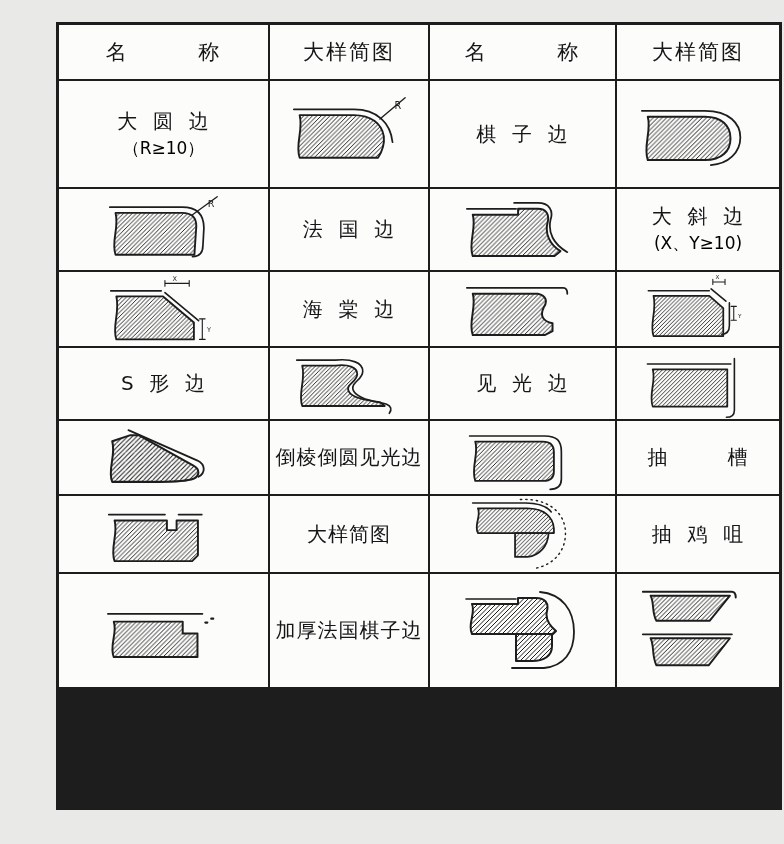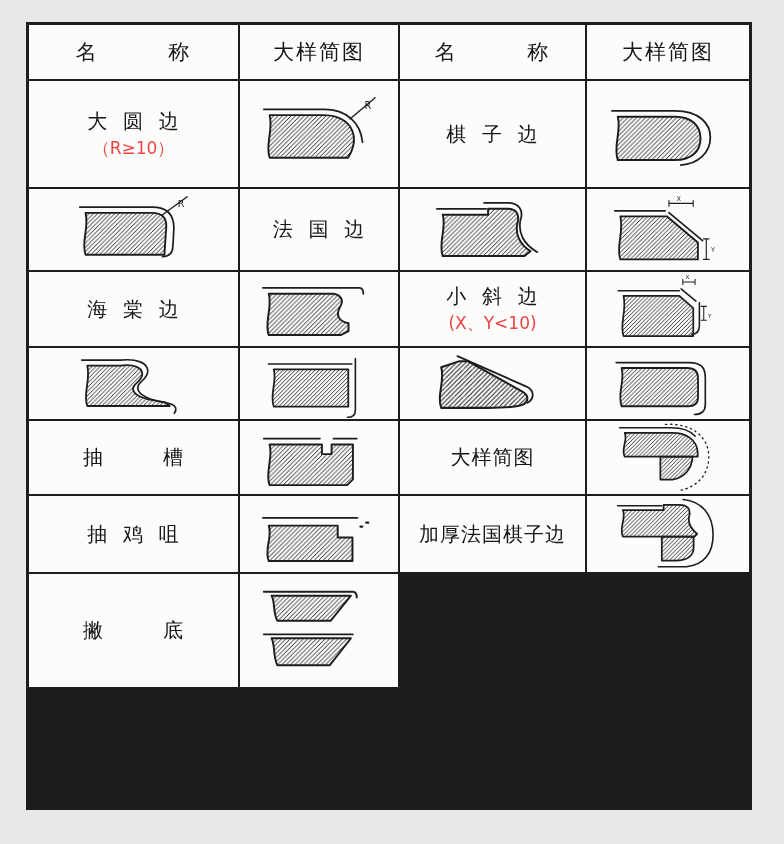--- a/index.html
+++ b/index.html
@@ -1,28 +1,28 @@
 <!DOCTYPE html>
 <html><head>
 <meta charset="utf-8">
 <style>
   html,body{margin:0;padding:0;}
   body{font-family:"DejaVu Sans",sans-serif;}
   .page{position:relative;width:784px;height:844px;background:#e9eae8;overflow:hidden;}
   .grid{
-    position:absolute;left:26px;top:22px;width:726px;height:788px;
+    position:absolute;left:56px;top:22px;width:726px;height:788px;
     box-sizing:border-box;border:3px solid #1d1d1d;background:#1d1d1d;
     display:grid;gap:2px;
     grid-template-columns:209px 158px 185px 162px;
     grid-template-rows:54px 106px 81px 74px 71px 73px 76px 113px 118px;
   }
   .cell{background:#fcfcfb;display:flex;align-items:center;justify-content:center;flex-direction:column;overflow:hidden;}
   .hdr{font-size:21px;color:#161616;letter-spacing:2px;white-space:pre;}
   .nm{font-size:20px;color:#161616;letter-spacing:1px;white-space:pre;line-height:1.25;}
-  .sub{font-size:17px;color:#ef4444;white-space:pre;margin-top:3px;}
+  .sub{font-size:17px;color:#000000;white-space:pre;margin-top:3px;}
   .sub:empty{display:none;}
   .diag svg{display:block;}
   svg text{font-family:"DejaVu Sans",sans-serif;}
 </style>
 </head>
 <body>
 
 <div class="page">
   <div class="grid">
 
@@ -92,20 +92,24 @@
           <defs>
             <pattern id="hatch3" patternUnits="userSpaceOnUse" width="9" height="9">
               <path d="M -2 11 L 11 -2 M 2.5 11 L 11 2.5 M -2 6.5 L 6.5 -2" stroke="#1d1d1d" stroke-width="1" fill="none"></path>
             </pattern>
           </defs>
           <path d="M 8 14 L 58 14 M 56 8 L 80 8 C 92 8 96 16 93 25 C 90 38 96 50 110 58" fill="none" stroke="#1d1d1d" stroke-width="1.8" stroke-linejoin="round" stroke-linecap="round"></path>
           <path d="M 14 20 L 60 20 L 60 14 L 80 14 C 89 14 92 20 90 28 C 87 39 92 50 103 57 L 97 62 L 14 62 C 9 49 18 34 14 20 Z" fill="url(#hatch3)" stroke="#1d1d1d" stroke-width="2" stroke-linejoin="round" stroke-linecap="round"></path>
         </svg>
       </div>
 
+    <div class="cell">
+        <div class="nm">大  斜  边</div>
+        <div class="sub">(X、Y≥10)</div>
+      </div>
     <div class="cell diag">
         <svg viewBox="0 0 130 76" width="122" height="71">
           <defs>
             <pattern id="hatch4" patternUnits="userSpaceOnUse" width="9" height="9">
               <path d="M -2 11 L 11 -2 M 2.5 11 L 11 2.5 M -2 6.5 L 6.5 -2" stroke="#1d1d1d" stroke-width="1" fill="none"></path>
             </pattern>
           </defs>
           <path d="M 8 18 L 62 18 M 66 20 L 102 50" fill="none" stroke="#1d1d1d" stroke-width="1.8" stroke-linejoin="round" stroke-linecap="round"></path>
           <path d="M 14 24 L 64 24 L 97 52 L 97 70 L 14 70 C 9 56 18 42 14 24 Z" fill="url(#hatch4)" stroke="#1d1d1d" stroke-width="2" stroke-linejoin="round" stroke-linecap="round"></path>
           <path d="M 66 10 L 92 10 M 66 7 L 66 13 M 92 7 L 92 13 M 106 48 L 106 70 M 103 48 L 109 48 M 103 70 L 109 70" fill="none" stroke="#1d1d1d" stroke-width="1.2" stroke-linejoin="round" stroke-linecap="round"></path>
@@ -121,50 +125,52 @@
           <defs>
             <pattern id="hatch5" patternUnits="userSpaceOnUse" width="9" height="9">
               <path d="M -2 11 L 11 -2 M 2.5 11 L 11 2.5 M -2 6.5 L 6.5 -2" stroke="#1d1d1d" stroke-width="1" fill="none"></path>
             </pattern>
           </defs>
           <path d="M 8 12 L 106 12 C 109 12 110 14 110 18" fill="none" stroke="#1d1d1d" stroke-width="1.8" stroke-linejoin="round" stroke-linecap="round"></path>
           <path d="M 14 18 L 80 18 C 89 20 90 26 86 32 C 82 40 85 46 95 48 L 95 56 L 87 60 L 14 60 C 9 47 18 32 14 18 Z" fill="url(#hatch5)" stroke="#1d1d1d" stroke-width="2" stroke-linejoin="round" stroke-linecap="round"></path>
         </svg>
       </div>
 
-    <div class="cell">
-        <div class="nm">小  斜  边</div>
-        <div class="sub">(X、Y&lt;10)</div>
-      </div>
     <div class="cell diag">
         <svg viewBox="0 0 130 78" width="114" height="68">
           <defs>
             <pattern id="hatch6" patternUnits="userSpaceOnUse" width="9" height="9">
               <path d="M -2 11 L 11 -2 M 2.5 11 L 11 2.5 M -2 6.5 L 6.5 -2" stroke="#1d1d1d" stroke-width="1" fill="none"></path>
             </pattern>
           </defs>
           <path d="M 8 18 L 78 18 M 80 16 L 97 30 M 101 32 L 101 58 C 101 65 97 68 92 68" fill="none" stroke="#1d1d1d" stroke-width="1.8" stroke-linejoin="round" stroke-linecap="round"></path>
           <path d="M 14 24 L 78 24 L 94 38 L 94 70 L 14 70 C 9 56 18 42 14 24 Z" fill="url(#hatch6)" stroke="#1d1d1d" stroke-width="2" stroke-linejoin="round" stroke-linecap="round"></path>
           <path d="M 82 8 L 96 8 M 82 5 L 82 11 M 96 5 L 96 11 M 106 36 L 106 52 M 103 36 L 109 36 M 103 52 L 109 52" fill="none" stroke="#1d1d1d" stroke-width="1.2" stroke-linejoin="round" stroke-linecap="round"></path>
           <text x="85" y="4" font-size="6.5" fill="#1d1d1d">X</text>
           <text x="111" y="49" font-size="6.5" fill="#1d1d1d">Y</text>
         </svg>
       </div>
+    <div class="cell">
+        <div class="nm">S  形  边</div>
+      </div>
     <div class="cell diag">
         <svg viewBox="0 0 130 72" width="120" height="66">
           <defs>
             <pattern id="hatch7" patternUnits="userSpaceOnUse" width="9" height="9">
               <path d="M -2 11 L 11 -2 M 2.5 11 L 11 2.5 M -2 6.5 L 6.5 -2" stroke="#1d1d1d" stroke-width="1" fill="none"></path>
             </pattern>
           </defs>
           <path d="M 8 10 L 50 10 C 68 8 80 13 80 22 C 80 29 73 32 70 37 C 67 43 72 48 82 52 C 91 55 100 56 106 58 C 111 60 112 64 109 68" fill="none" stroke="#1d1d1d" stroke-width="1.8" stroke-linejoin="round" stroke-linecap="round"></path>
           <path d="M 14 16 L 50 16 C 64 14 74 18 74 25 C 74 31 68 34 65 38 C 62 43 66 48 75 51 C 83 54 92 55 99 56 L 104 60 L 14 60 C 9 47 18 31 14 16 Z" fill="url(#hatch7)" stroke="#1d1d1d" stroke-width="2" stroke-linejoin="round" stroke-linecap="round"></path>
         </svg>
       </div>
 
+    <div class="cell">
+        <div class="nm">见  光  边</div>
+      </div>
     <div class="cell diag">
         <svg viewBox="0 0 130 80" width="118" height="73">
           <defs>
             <pattern id="hatch8" patternUnits="userSpaceOnUse" width="9" height="9">
               <path d="M -2 11 L 11 -2 M 2.5 11 L 11 2.5 M -2 6.5 L 6.5 -2" stroke="#1d1d1d" stroke-width="1" fill="none"></path>
             </pattern>
           </defs>
           <path d="M 8 18 L 102 18 M 106 12 L 106 70 C 106 76 102 78 97 78" fill="none" stroke="#1d1d1d" stroke-width="1.8" stroke-linejoin="round" stroke-linecap="round"></path>
           <path d="M 14 24 L 98 24 L 98 66 L 14 66 C 9 52 18 38 14 24 Z" fill="url(#hatch8)" stroke="#1d1d1d" stroke-width="2" stroke-linejoin="round" stroke-linecap="round"></path>
         </svg>
@@ -174,20 +180,23 @@
           <defs>
             <pattern id="hatch9" patternUnits="userSpaceOnUse" width="9" height="9">
               <path d="M -2 11 L 11 -2 M 2.5 11 L 11 2.5 M -2 6.5 L 6.5 -2" stroke="#1d1d1d" stroke-width="1" fill="none"></path>
             </pattern>
           </defs>
           <path d="M 30 5 L 98 35 C 106 39 106 47 99 51" fill="none" stroke="#1d1d1d" stroke-width="1.8" stroke-linejoin="round" stroke-linecap="round"></path>
           <path d="M 14 16 L 32 10 L 40 10 L 94 40 C 101 44 100 50 94 53 C 86 56 72 56 60 56 L 14 56 C 9 44 18 30 14 16 Z" fill="url(#hatch9)" stroke="#1d1d1d" stroke-width="2" stroke-linejoin="round" stroke-linecap="round"></path>
         </svg>
       </div>
 
+    <div class="cell">
+        <div class="nm">倒棱倒圆见光边</div>
+      </div>
     <div class="cell diag">
         <svg viewBox="0 0 130 78" width="122" height="73">
           <defs>
             <pattern id="hatch10" patternUnits="userSpaceOnUse" width="9" height="9">
               <path d="M -2 11 L 11 -2 M 2.5 11 L 11 2.5 M -2 6.5 L 6.5 -2" stroke="#1d1d1d" stroke-width="1" fill="none"></path>
             </pattern>
           </defs>
           <path d="M 8 16 L 88 16 C 101 16 106 21 106 33 L 106 62 C 106 70 101 73 94 73" fill="none" stroke="#1d1d1d" stroke-width="1.8" stroke-linejoin="round" stroke-linecap="round"></path>
           <path d="M 14 22 L 86 22 C 94 22 98 26 98 33 L 98 54 C 98 61 94 64 87 64 L 14 64 C 9 50 18 36 14 22 Z" fill="url(#hatch10)" stroke="#1d1d1d" stroke-width="2" stroke-linejoin="round" stroke-linecap="round"></path>
         </svg>
@@ -248,23 +257,20 @@
             <pattern id="hatch14" patternUnits="userSpaceOnUse" width="9" height="9">
               <path d="M -2 11 L 11 -2 M 2.5 11 L 11 2.5 M -2 6.5 L 6.5 -2" stroke="#1d1d1d" stroke-width="1" fill="none"></path>
             </pattern>
           </defs>
           <path d="M 8 11 L 58 11" fill="none" stroke="#1d1d1d" stroke-width="1.6" stroke-linejoin="round" stroke-linecap="round"></path>
           <path d="M 14 16 L 60 16 L 60 10 L 78 10 C 87 10 91 15 89 23 C 87 31 92 38 98 43 L 95 46 L 14 46 C 9 36 18 26 14 16 Z" fill="url(#hatch14)" stroke="#1d1d1d" stroke-width="2" stroke-linejoin="round" stroke-linecap="round"></path>
           <path d="M 58 46 L 94 46 L 94 58 C 94 68 86 73 74 73 L 58 73 Z" fill="url(#hatch14)" stroke="#1d1d1d" stroke-width="2" stroke-linejoin="round" stroke-linecap="round"></path>
           <path d="M 82 4 C 104 6 116 22 116 44 C 116 64 106 78 86 80 L 54 80" fill="none" stroke="#1d1d1d" stroke-width="1.8" stroke-linejoin="round" stroke-linecap="round"></path>
         </svg>
       </div>
-    <div class="cell">
-        <div class="nm">撇        底</div>
-      </div>
     <div class="cell diag">
         <svg viewBox="0 0 130 92" width="126" height="89">
           <defs>
             <pattern id="hatch15" patternUnits="userSpaceOnUse" width="9" height="9">
               <path d="M -2 11 L 11 -2 M 2.5 11 L 11 2.5 M -2 6.5 L 6.5 -2" stroke="#1d1d1d" stroke-width="1" fill="none"></path>
             </pattern>
           </defs>
           <path d="M 8 6 L 100 6 C 103 6 104 8 104 12" fill="none" stroke="#1d1d1d" stroke-width="2" stroke-linejoin="round" stroke-linecap="round"></path>
           <path d="M 16 10 L 98 10 L 77 36 L 22 36 C 17 27 20 18 16 10 Z" fill="url(#hatch15)" stroke="#1d1d1d" stroke-width="2" stroke-linejoin="round" stroke-linecap="round"></path>
           <path d="M 8 50 L 100 50" fill="none" stroke="#1d1d1d" stroke-width="2" stroke-linejoin="round" stroke-linecap="round"></path>

